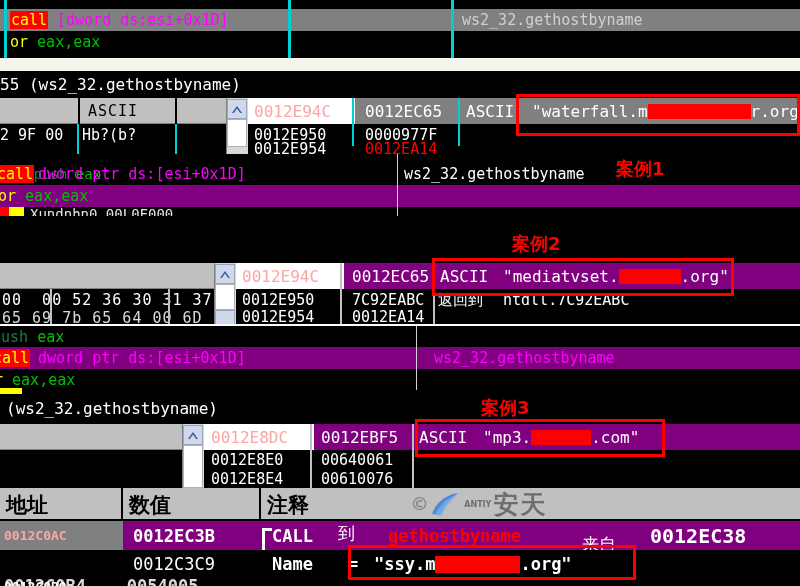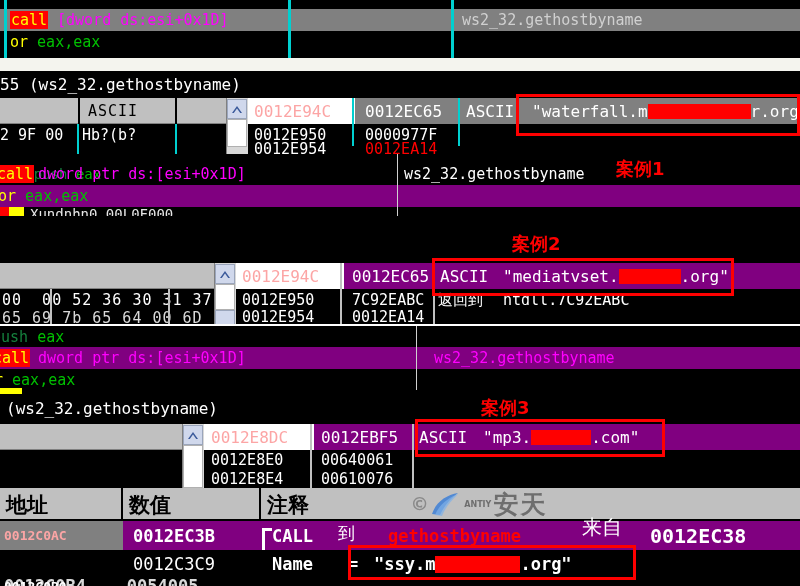--- a/index.html
+++ b/index.html
@@ -280,21 +280,21 @@
   <div class="abs purplerow" style="left:0;top:521px;width:800px;height:29px;"></div>
   <div class="abs grayrow" style="left:0;top:521px;width:123px;height:29px;"></div>
   <div class="abs center nowrap mono t-black" style="left:4px;top:521px;height:29px;font-size:13px;font-weight:bold;">0012C0AC</div>
   <div class="abs center nowrap mono t-white" style="left:133px;top:521px;height:29px;font-size:17px;font-weight:bold;">0012EC3B</div>
 
   <div class="abs" style="left:262px;top:528px;width:10px;height:42px;border-left:3px solid #ffffff;border-top:3px solid #ffffff;border-bottom:3px solid #ffffff;"></div>
 
   <div class="abs center nowrap mono t-white" style="left:272px;top:521px;height:29px;font-size:17px;font-weight:bold;">CALL</div>
   <div class="abs center nowrap cjk t-white" style="left:338px;top:519px;height:29px;font-size:17px;">到</div>
   <div class="abs center nowrap mono t-red" style="left:388px;top:521px;height:29px;font-size:17px;font-weight:bold;">gethostbyname</div>
-  <div class="abs center nowrap cjk t-white" style="left:582px;top:504px;height:46px;font-size:20px;">来自</div>
+  <div class="abs center nowrap cjk t-white" style="left:582px;top:521px;height:46px;font-size:17px;">来自</div>
   <div class="abs center nowrap mono t-white" style="left:650px;top:521px;height:29px;font-size:20px;font-weight:bold;">0012EC38</div>
 
   <div class="abs blackpane" style="left:0;top:550px;width:800px;height:28px;"></div>
   <div class="abs center nowrap mono t-white" style="left:4px;top:572px;height:28px;font-size:13px;font-weight:bold;">0012C0B0</div>
   <div class="abs center nowrap mono t-white" style="left:133px;top:550px;height:28px;font-size:17px;font-weight:normal;">0012C3C9</div>
   <div class="abs center nowrap mono t-white" style="left:272px;top:550px;height:28px;font-size:17px;font-weight:bold;">Name</div>
   <div class="abs center nowrap mono t-white" style="left:348px;top:550px;height:28px;font-size:17px;font-weight:bold;">=</div>
   <div class="abs center nowrap mono t-white" style="left:374px;top:550px;height:28px;font-size:17px;font-weight:bold;">
     <span>"ssy.m</span><span class="redact" style="width:85px;height:17px;"></span><span>.org"</span>
   </div>

